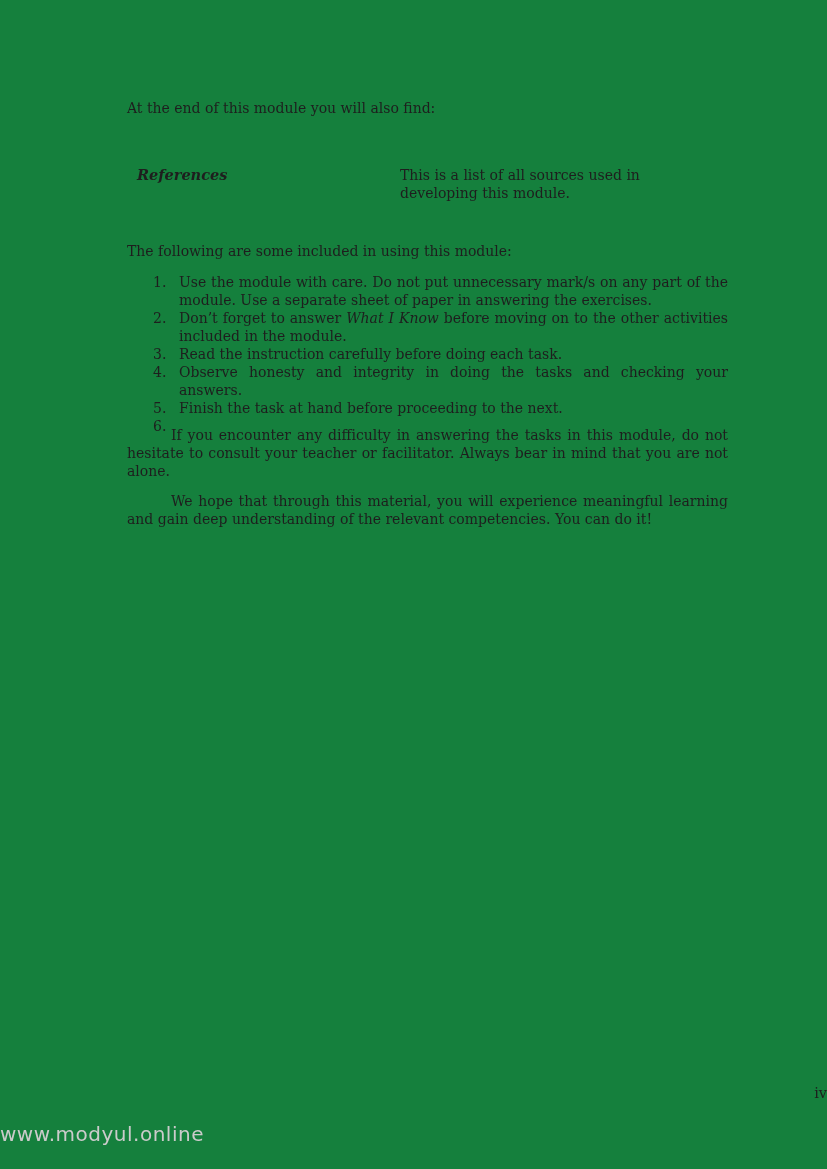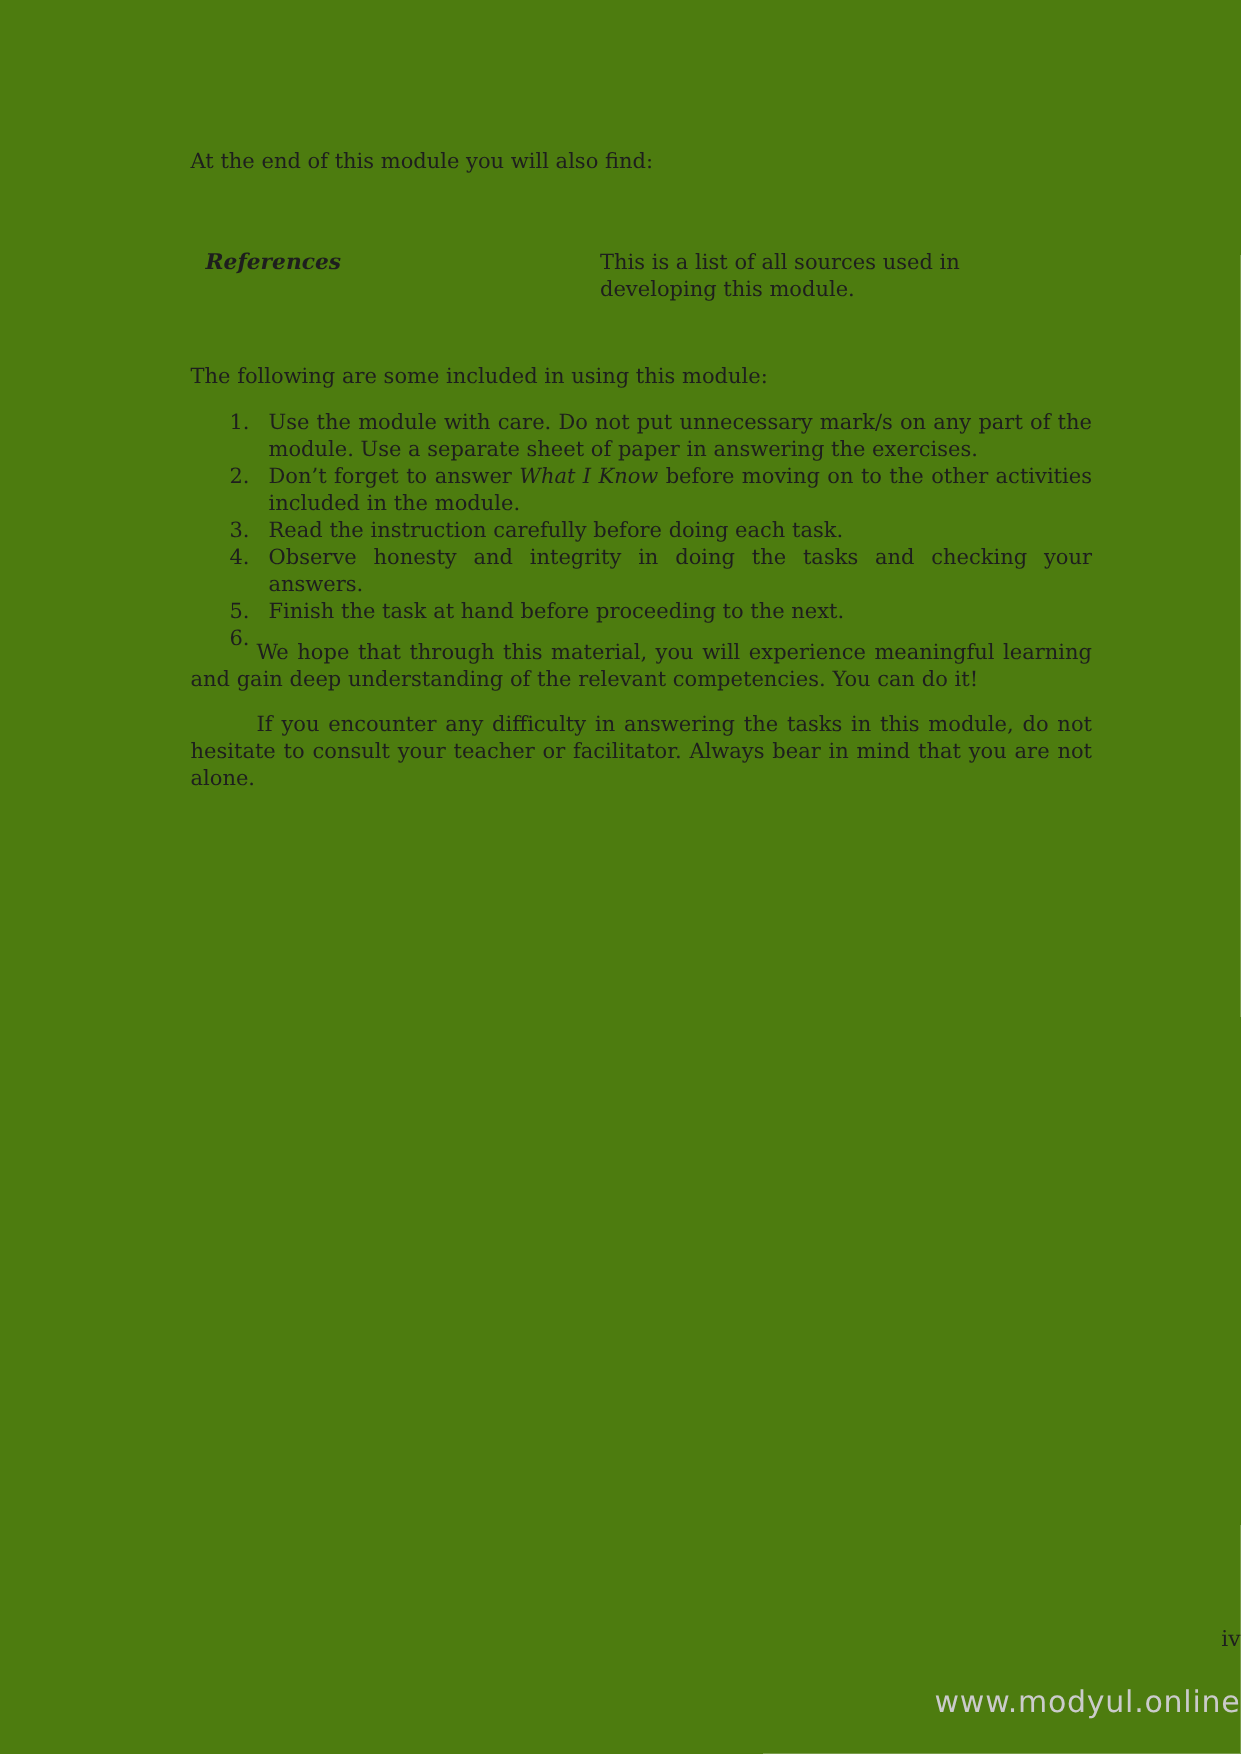--- a/index.html
+++ b/index.html
@@ -7,21 +7,21 @@
   body {
     background: #ffffff;
     font-family: "DejaVu Serif", "Liberation Serif", serif;
     color: #1e1e1e;
     position: relative;
     overflow: hidden;
   }
   .page {
     position: absolute;
     inset: 0;
-    background: #4d7c0f;
+    background: #15803d;
   }
   .content {
     position: absolute;
     left: 127px;
     top: 99px;
     width: 601px;
     font-size: 14px;
     line-height: 18px;
   }
   .intro { }
@@ -75,21 +75,21 @@
     top: 1084px;
     text-align: right;
     font-size: 14.5px;
     line-height: 18px;
   }
   .watermark {
     position: absolute;
     left: 0;
     right: 0;
     top: 1122px;
-    text-align: right;
+    text-align: left;
     font-family: "DejaVu Sans", "Liberation Sans", sans-serif;
     font-size: 20px;
     color: #cbcbcb;
     letter-spacing: 0.5px;
   }
 </style>
 </head>
 <body>
 
 <div class="page">
@@ -118,20 +118,20 @@
         <span class="num">4.</span><span>Observe honesty and integrity in doing the tasks and checking your answers.</span>
       </li>
       <li class="reminder">
         <span class="num">5.</span><span>Finish the task at hand before proceeding to the next.</span>
       </li>
       <li class="reminder">
         <span class="num">6.</span>
       </li>
     </ol>
 
+    <p class="para">If you encounter any difficulty in answering the tasks in this module, do not hesitate to consult your teacher or facilitator. Always bear in mind that you are not alone.</p>
     <p class="para">We hope that through this material, you will experience meaningful learning and gain deep understanding of the relevant competencies. You can do it!</p>
-    <p class="para">If you encounter any difficulty in answering the tasks in this module, do not hesitate to consult your teacher or facilitator. Always bear in mind that you are not alone.</p>
 
   </div>
 
   <div class="page-number">iv</div>
   <div class="watermark">www.modyul.online</div>
 </div>
 
 </body></html>

